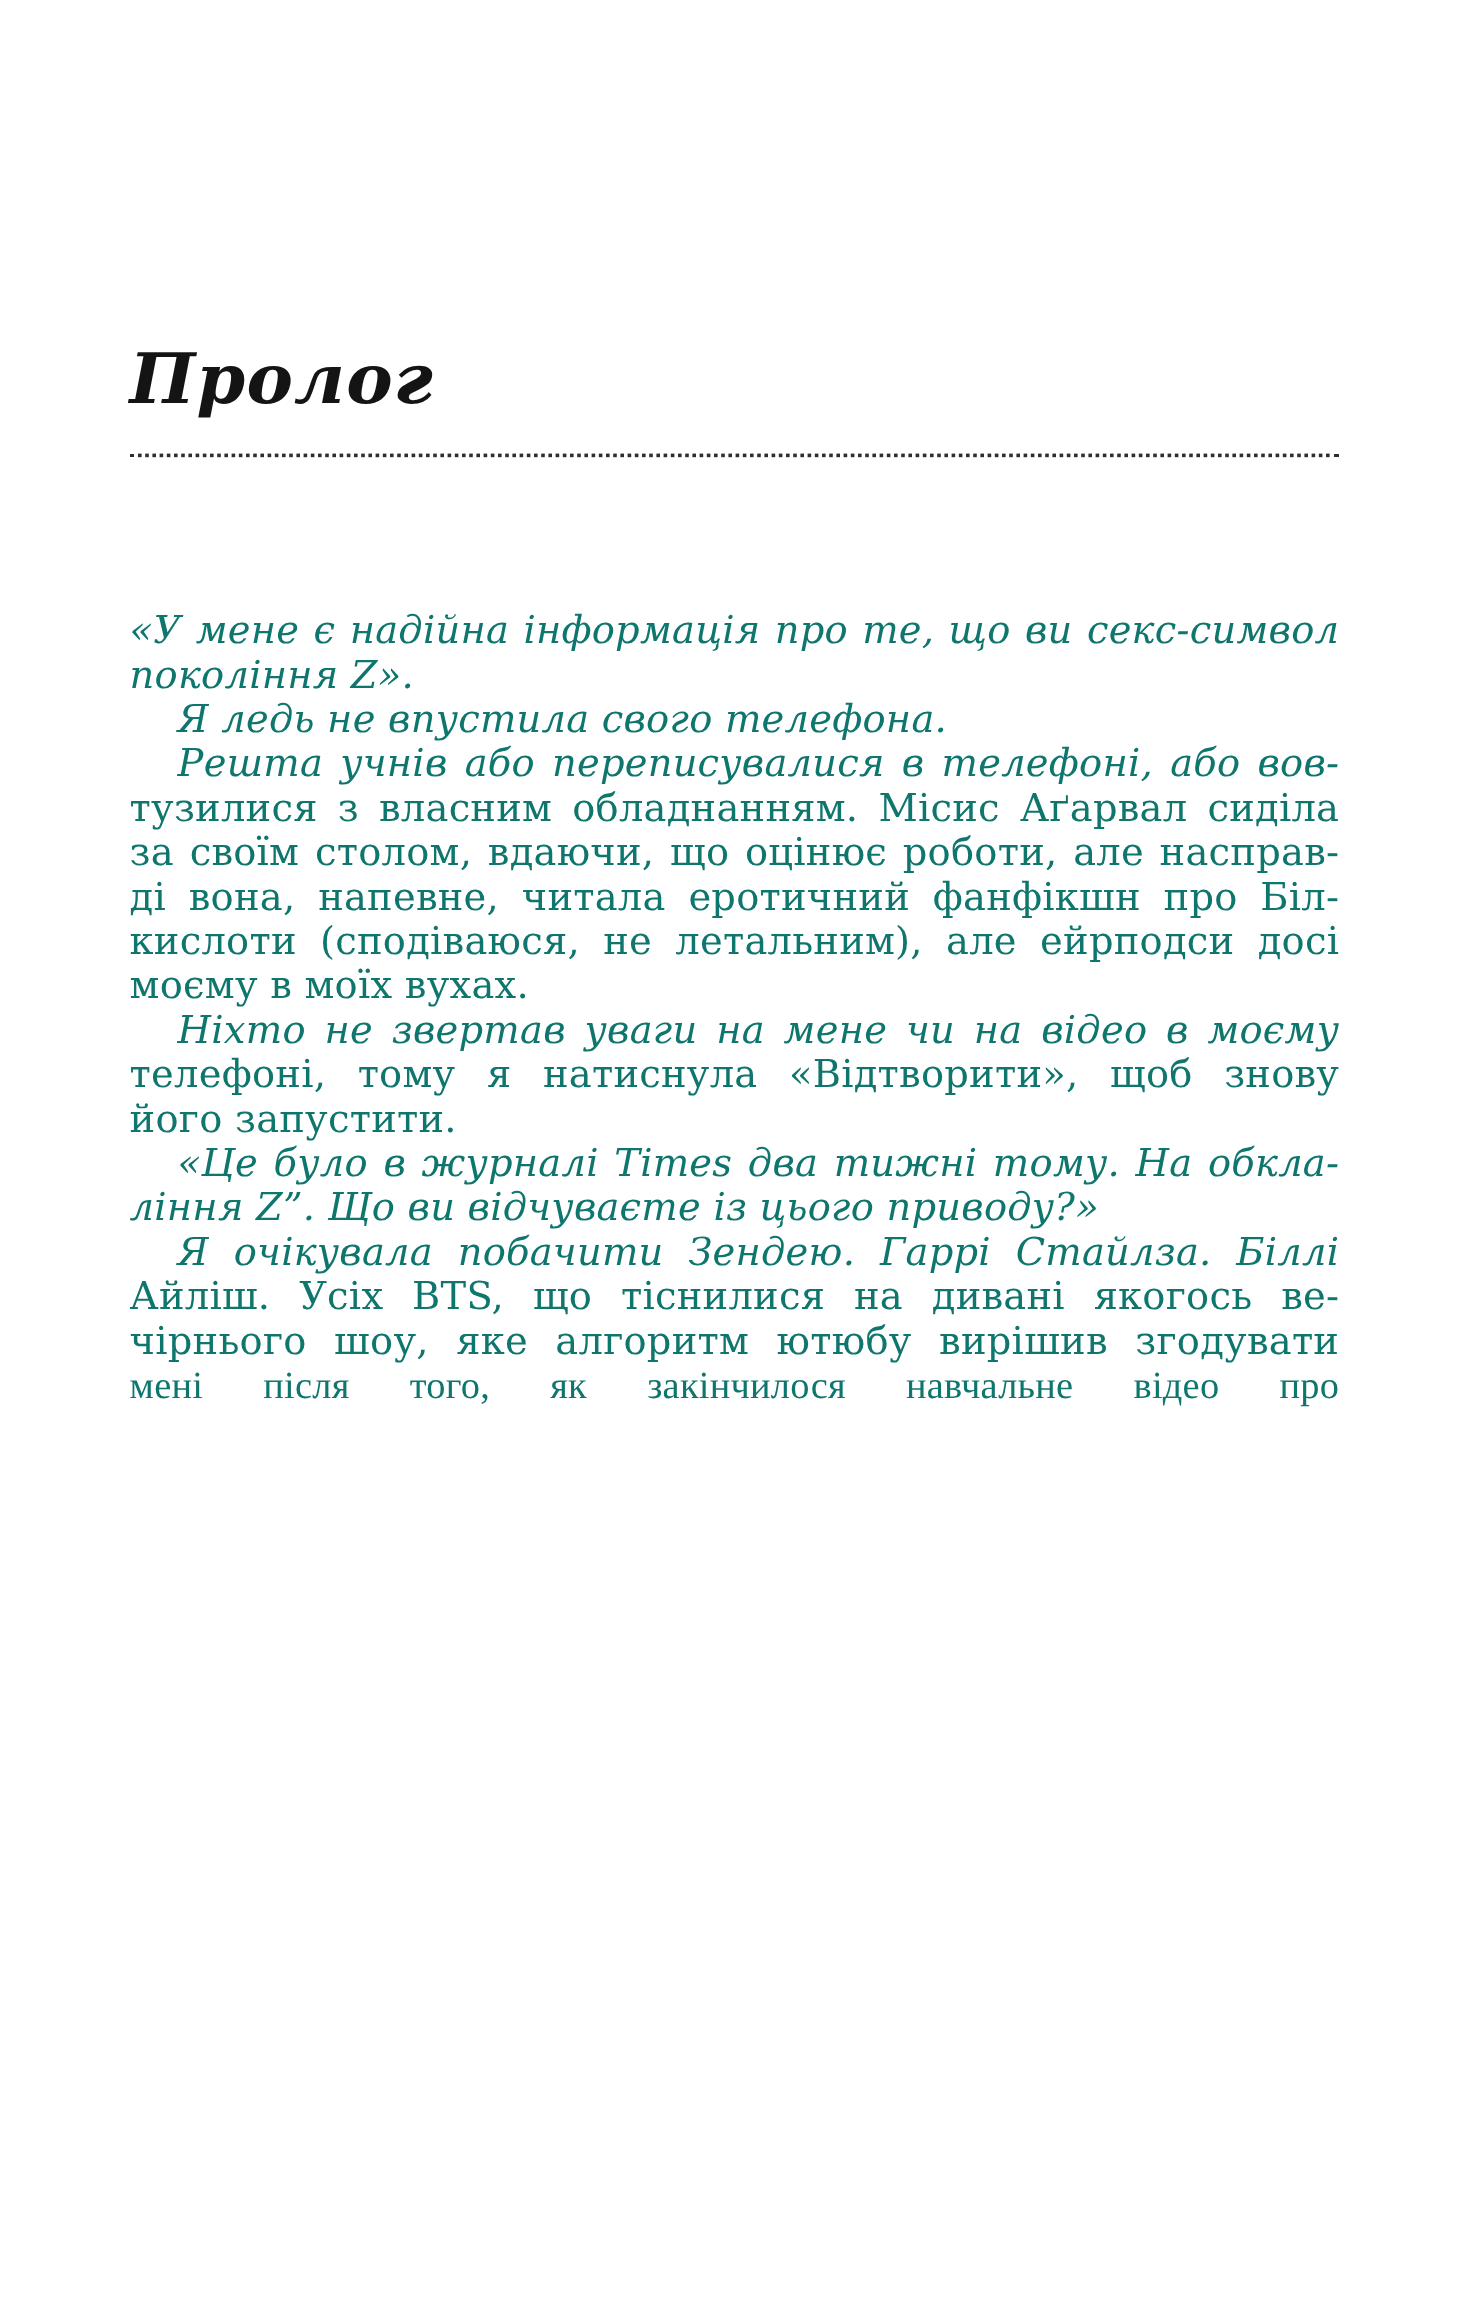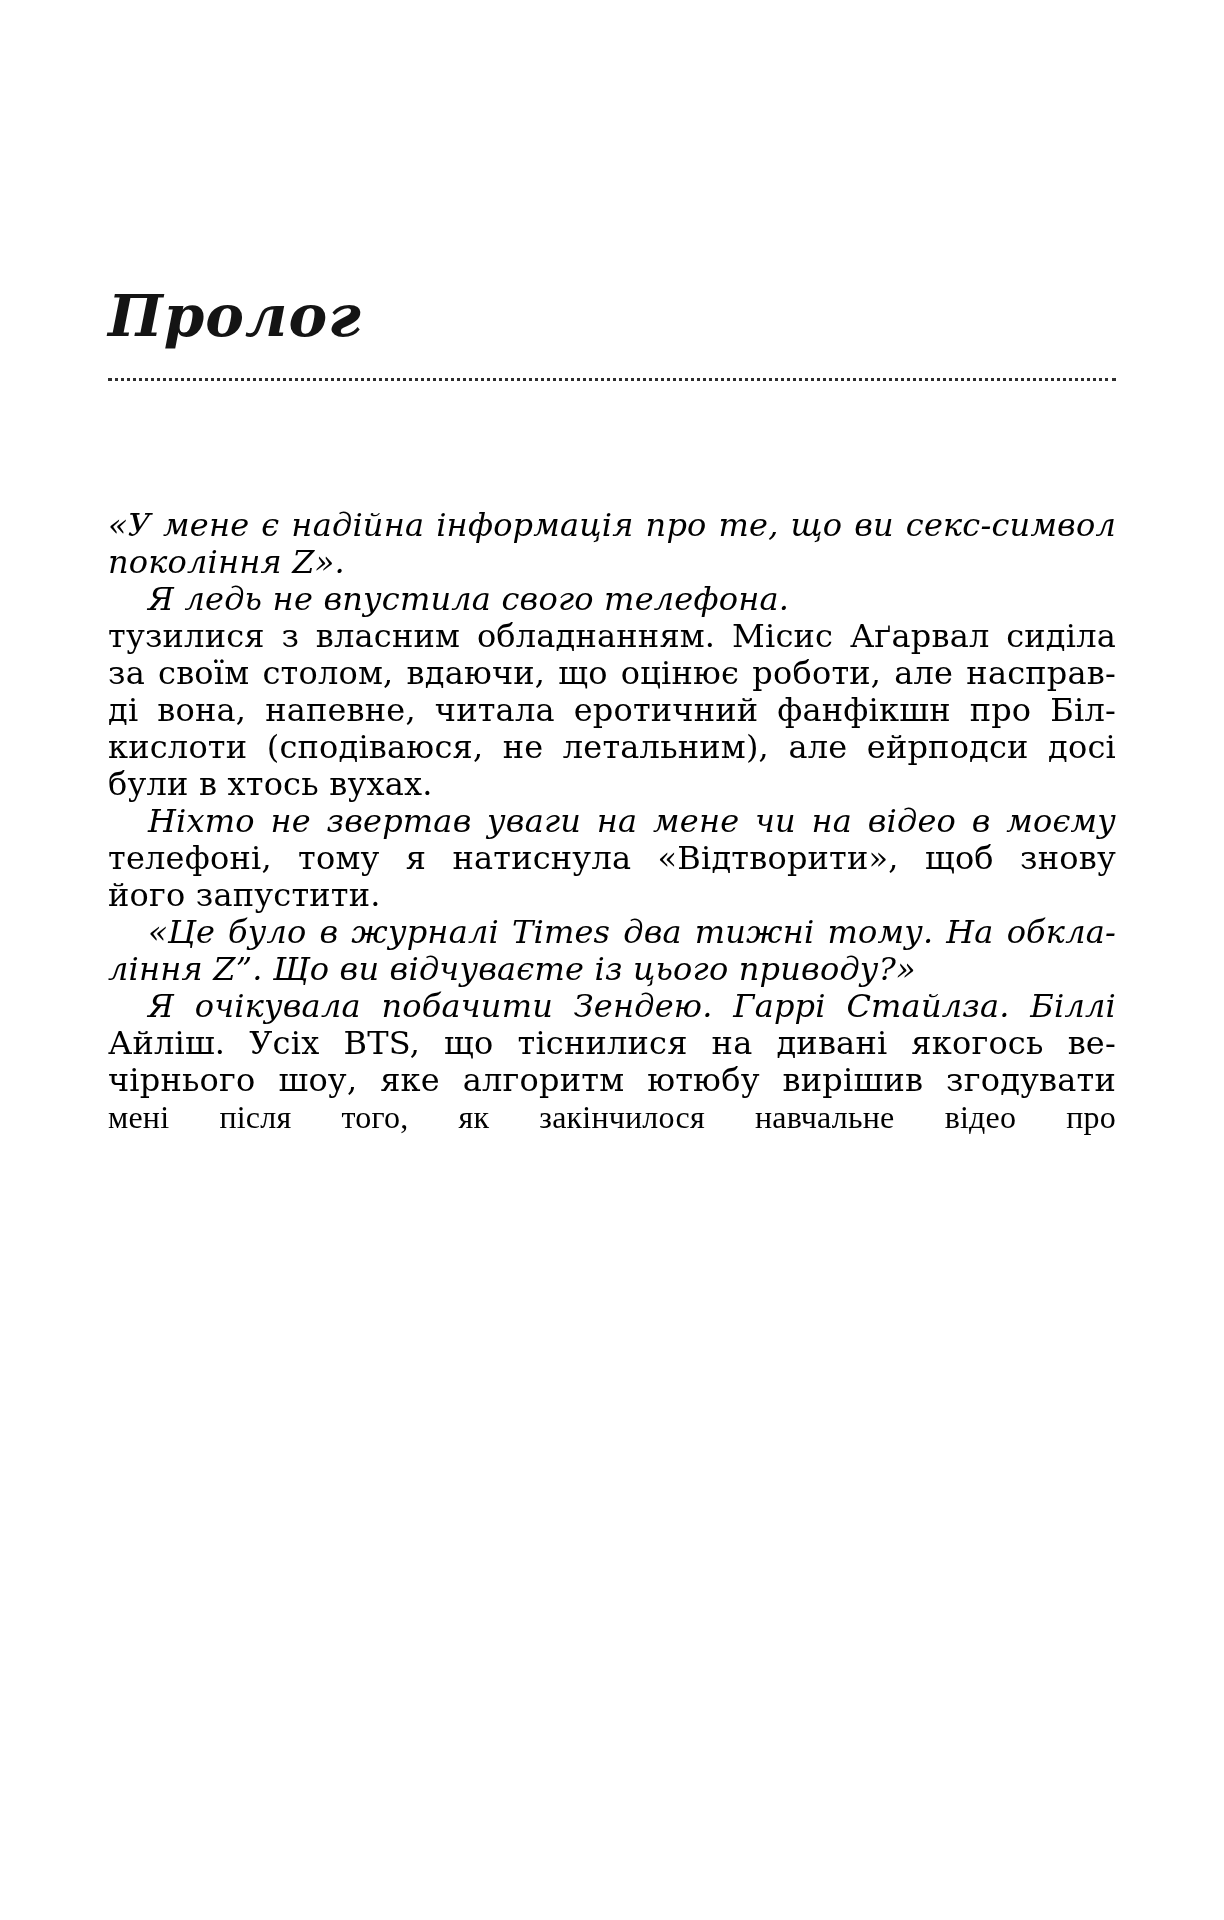--- a/index.html
+++ b/index.html
@@ -35,21 +35,21 @@
     border-bottom: 3.5px dotted #2e2e2e;
     width: 100%;
   }
   .text-block {
     margin-top: 126px;
   }
   .para {
     font-size: 32px;
     line-height: 37px;
     letter-spacing: 0.2px;
-    color: #000000;
+    color: #0f766e;
   }
   .para.italic {
     font-style: italic;
   }
   .para.indent .line-first {
     text-indent: 40px;
     font-style: italic;
   }
   .line {
     text-align: justify;
@@ -71,25 +71,26 @@
   <div class="divider"></div>
   <div class="text-block" id="content">
       <div class="para italic">
         <div class="line line-first">«У мене є надійна інформація про те, що ви секс-символ</div>
         <div class="line line-last">покоління Z».</div>
       </div>
       <div class="para indent">
         <div class="line line-first line-last">Я ледь не впустила свого телефона.</div>
       </div>
       <div class="para indent">
+        <div class="line line-first">Решта учнів або переписувалися в телефоні, або вов-</div>
         <div class="line">тузилися з власним обладнанням. Місис Аґарвал сиділа</div>
         <div class="line">за своїм столом, вдаючи, що оцінює роботи, але насправ-</div>
         <div class="line">ді вона, напевне, читала еротичний фанфікшн про Біл-</div>
         <div class="line">кислоти (сподіваюся, не летальним), але ейрподси досі</div>
-        <div class="line line-last">були в хтось вухах.</div>
+        <div class="line line-last">моєму в моїх вухах.</div>
       </div>
       <div class="para indent">
         <div class="line line-first">Ніхто не звертав уваги на мене чи на відео в моєму</div>
         <div class="line">телефоні, тому я натиснула «Відтворити», щоб знову</div>
         <div class="line line-last">його запустити.</div>
       </div>
       <div class="para italic indent">
         <div class="line line-first">«Це було в журналі Times два тижні тому. На обкла-</div>
         <div class="line line-last">ління Z”. Що ви відчуваєте із цього приводу?»</div>
       </div>

